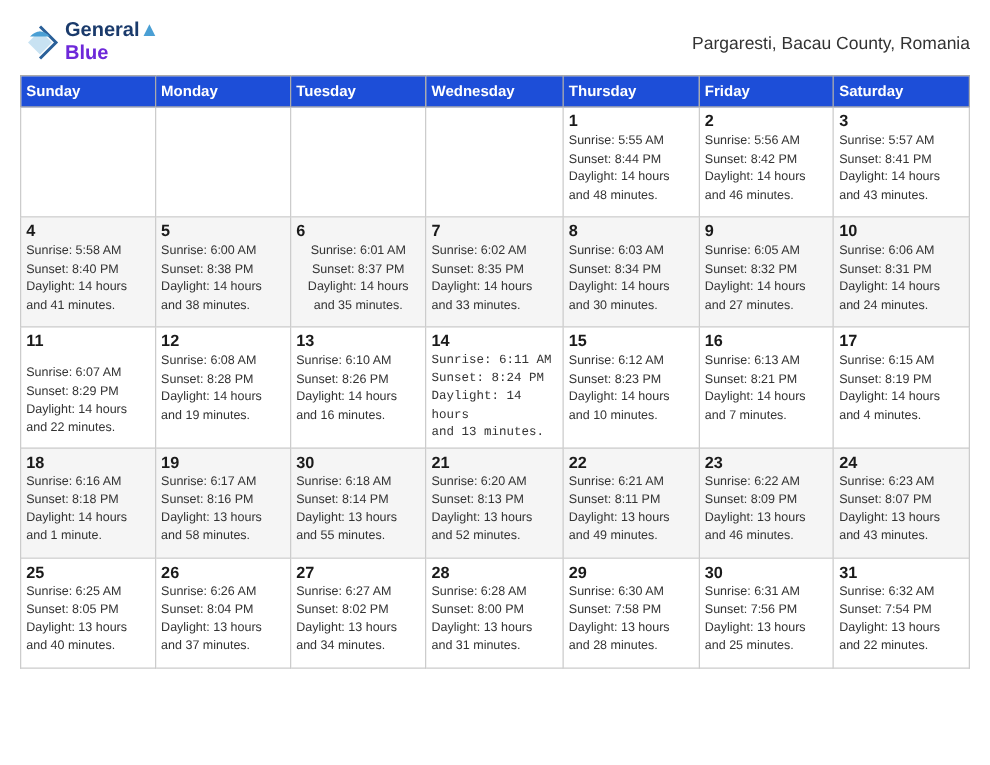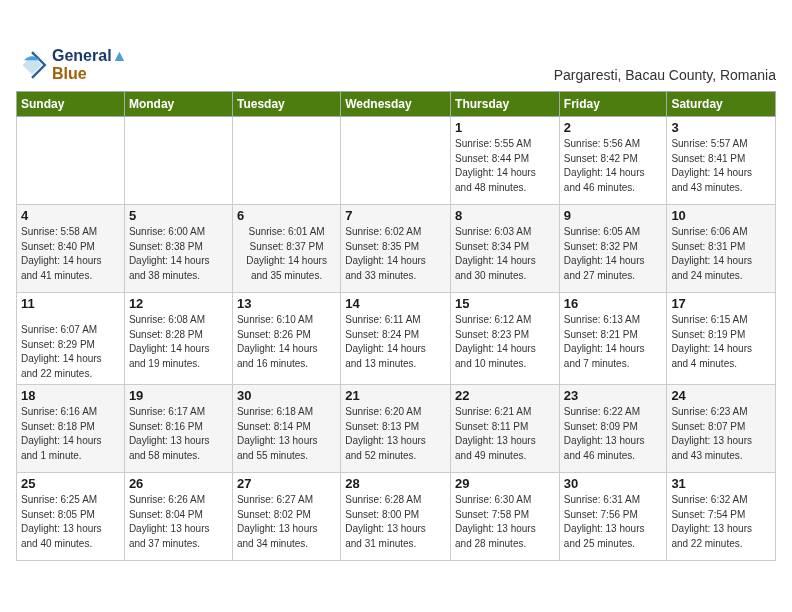--- a/index.html
+++ b/index.html
@@ -6,23 +6,22 @@
     body {
       font-family: Arial, sans-serif;
       background: #fff;
       width: 792px;
       min-height: 612px;
       padding: 16px;
     }
     .header {
       display: flex;
       justify-content: space-between;
-      align-items: flex-end;
+      align-items: center;
       margin-bottom: 8px;
-      margin-top: 31px;
     }
     .logo {
       display: flex;
       align-items: center;
       gap: 4px;
     }
     .logo-icon {
       width: 32px;
       height: 32px;
     }
@@ -36,21 +35,21 @@
     }
     .location {
       font-size: 14px;
       color: #333;
     }
     table {
       width: 100%;
       border-collapse: collapse;
     }
     th {
-      background-color: #4d7c0f;
+      background-color: #1d4ed8;
       color: #fff;
       font-size: 12px;
       padding: 5px 4px;
       text-align: left;
       border: 1px solid #aaa;
     }
     td {
       border: 1px solid #ccc;
       vertical-align: top;
       padding: 3px 4px;
@@ -89,21 +88,21 @@
 <div class="header">
   <div class="logo">
     <svg class="logo-icon" viewBox="0 0 40 40">
       <rect width="40" height="40" fill="white"></rect>
       <path d="M20 8 L32 20 L20 32 L8 20 Z" fill="#4a9fd4" opacity="0.3"></path>
       <path d="M20 4 L36 20 L20 36" fill="none" stroke="#2a6099" stroke-width="3"></path>
       <path d="M10 14 Q20 4 30 14" fill="#4a9fd4"></path>
     </svg>
     <div>
       <div style="font-size:16px;font-weight:bold;color:#1a3a6b;">General<span style="color:#4a9fd4;">▲</span></div>
-      <div style="font-size:16px;font-weight:bold;color:#a16207;">Blue</div>
+      <div style="font-size:16px;font-weight:bold;color:#6d28d9;">Blue</div>
     </div>
   </div>
   <div class="title-block">
     <div class="location">Pargaresti, Bacau County, Romania</div>
   </div>
 </div>
 
 <table>
   <thead>
     <tr>
@@ -212,21 +211,21 @@
         </td>
         <td>
           <span class="day-number">13</span>
           <div class="day-info" style="white-space: pre-line;">Sunrise: 6:10 AM
 Sunset: 8:26 PM
 Daylight: 14 hours
 and 16 minutes.</div>
         </td>
         <td>
           <span class="day-number">14</span>
-          <div class="day-info" style="white-space: pre-line;">Sunrise: 6:11 AM
+          <div class="day-info" style="white-space: pre-line; font-family: Liberation Mono, monospace;">Sunrise: 6:11 AM
 Sunset: 8:24 PM
 Daylight: 14 hours
 and 13 minutes.</div>
         </td>
         <td>
           <span class="day-number">15</span>
           <div class="day-info" style="white-space: pre-line;">Sunrise: 6:12 AM
 Sunset: 8:23 PM
 Daylight: 14 hours
 and 10 minutes.</div>

